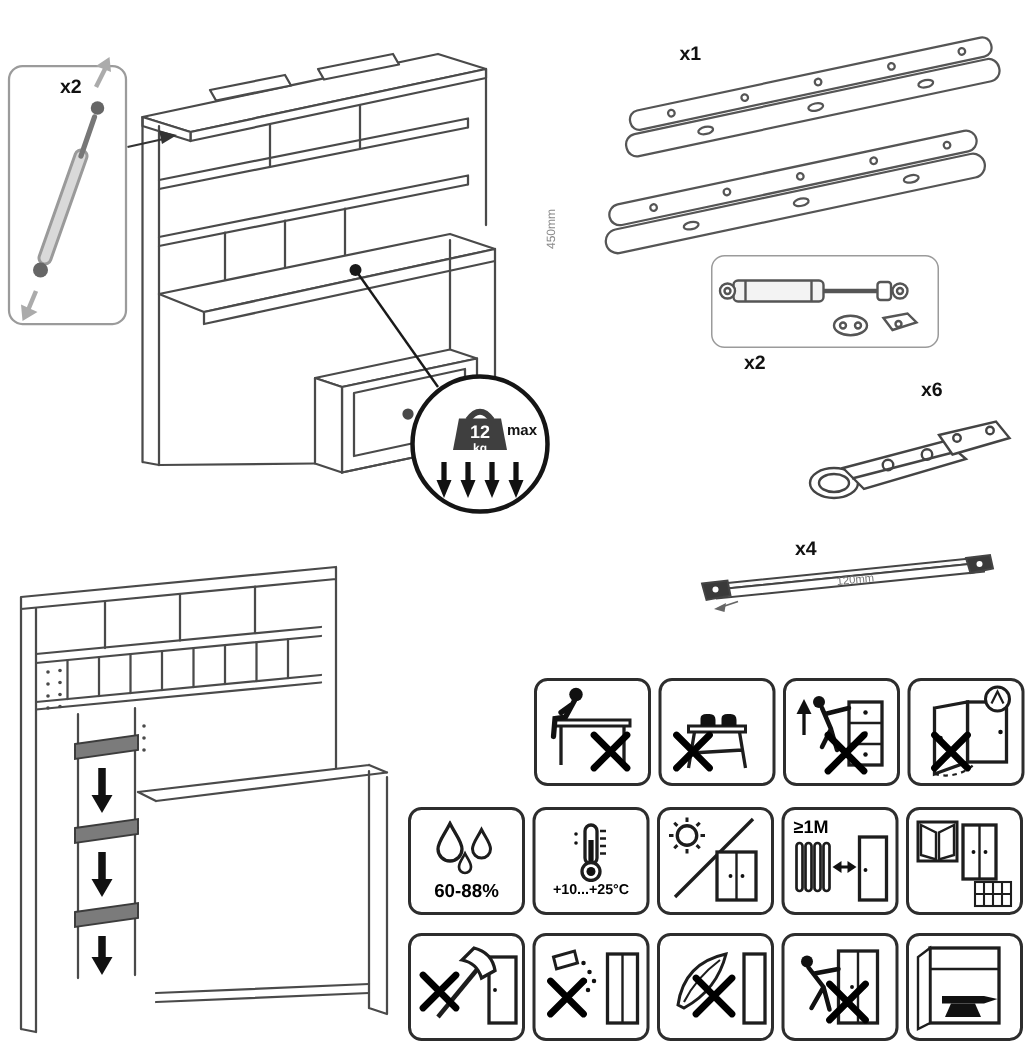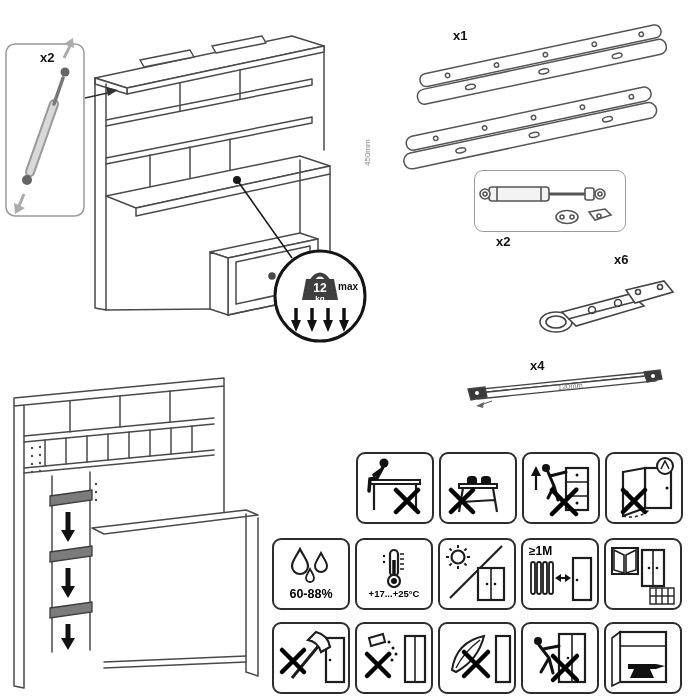--- a/index.html
+++ b/index.html
@@ -279,21 +279,21 @@
   <div class="cell" style="left:355px;top:538px">
     <svg width="70" height="40" viewBox="0 0 70 40">
       <rect x="31" y="2" width="8" height="26" rx="4" fill="#fff" stroke="#1d1d1d" stroke-width="2.2"></rect>
       <line x1="35" y1="12" x2="35" y2="27" stroke="#111" stroke-width="3.5"></line>
       <circle cx="35" cy="33" r="6" fill="#fff" stroke="#1d1d1d" stroke-width="2.2"></circle>
       <circle cx="35" cy="33" r="3" fill="#111"></circle>
       <path d="M41,6 h4 M41,11 h4 M41,16 h4 M41,21 h4" stroke="#1d1d1d" stroke-width="1.6"></path>
       <circle cx="25" cy="8" r="1.2" fill="#111"></circle>
         <circle cx="25" cy="14" r="1.2" fill="#111"></circle>
     </svg>
-    <div class="cap small">+17...+25°C</div>
+    <div class="cap small">+10...+25°C</div>
   </div>
   <div class="cell" style="left:438px;top:538px">
     <svg width="70" height="64" viewBox="0 0 70 64">
       <circle cx="16" cy="15" r="6.5" fill="#fff" stroke="#1d1d1d" stroke-width="2.2"></circle>
       <g stroke="#1d1d1d" stroke-width="2">
         <line x1="16" y1="3" x2="16" y2="6"></line>
           <line x1="16" y1="24" x2="16" y2="27"></line>
         <line x1="4" y1="15" x2="7" y2="15"></line>
           <line x1="25" y1="15" x2="28" y2="15"></line>
         <line x1="7.5" y1="6.5" x2="9.6" y2="8.6"></line>

